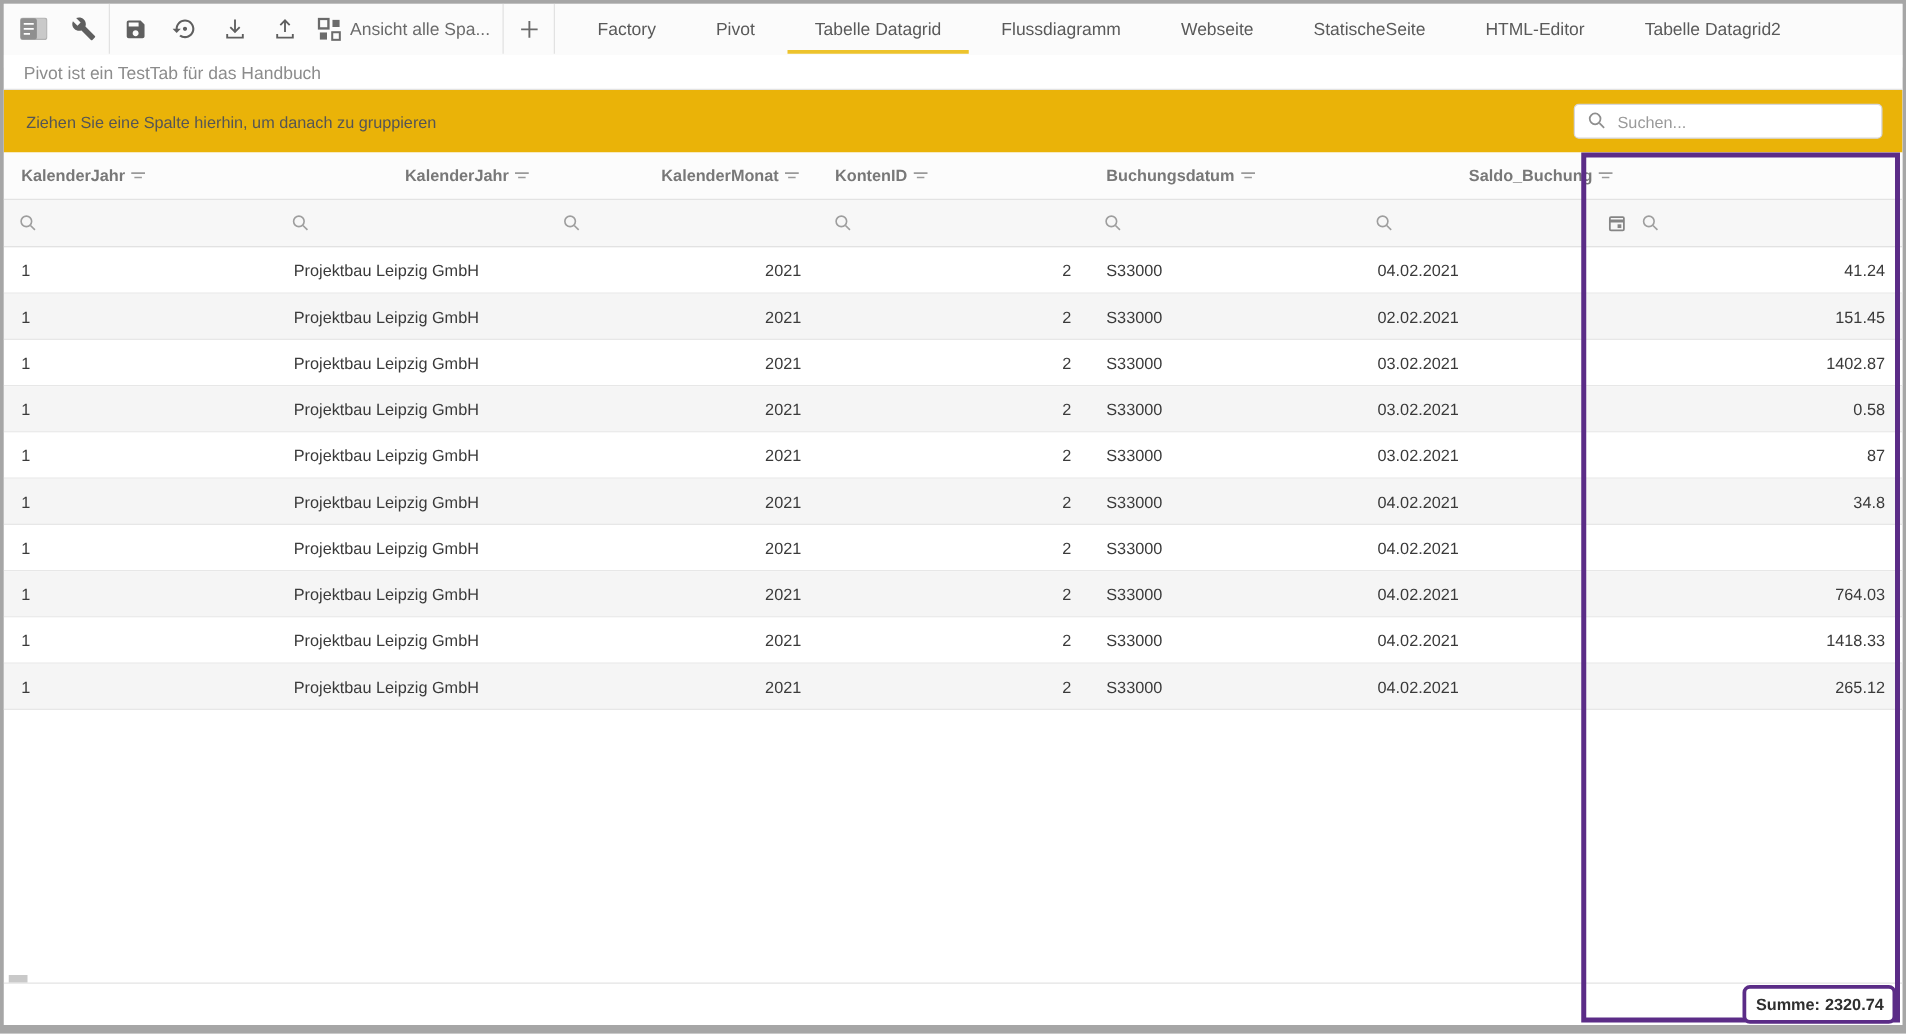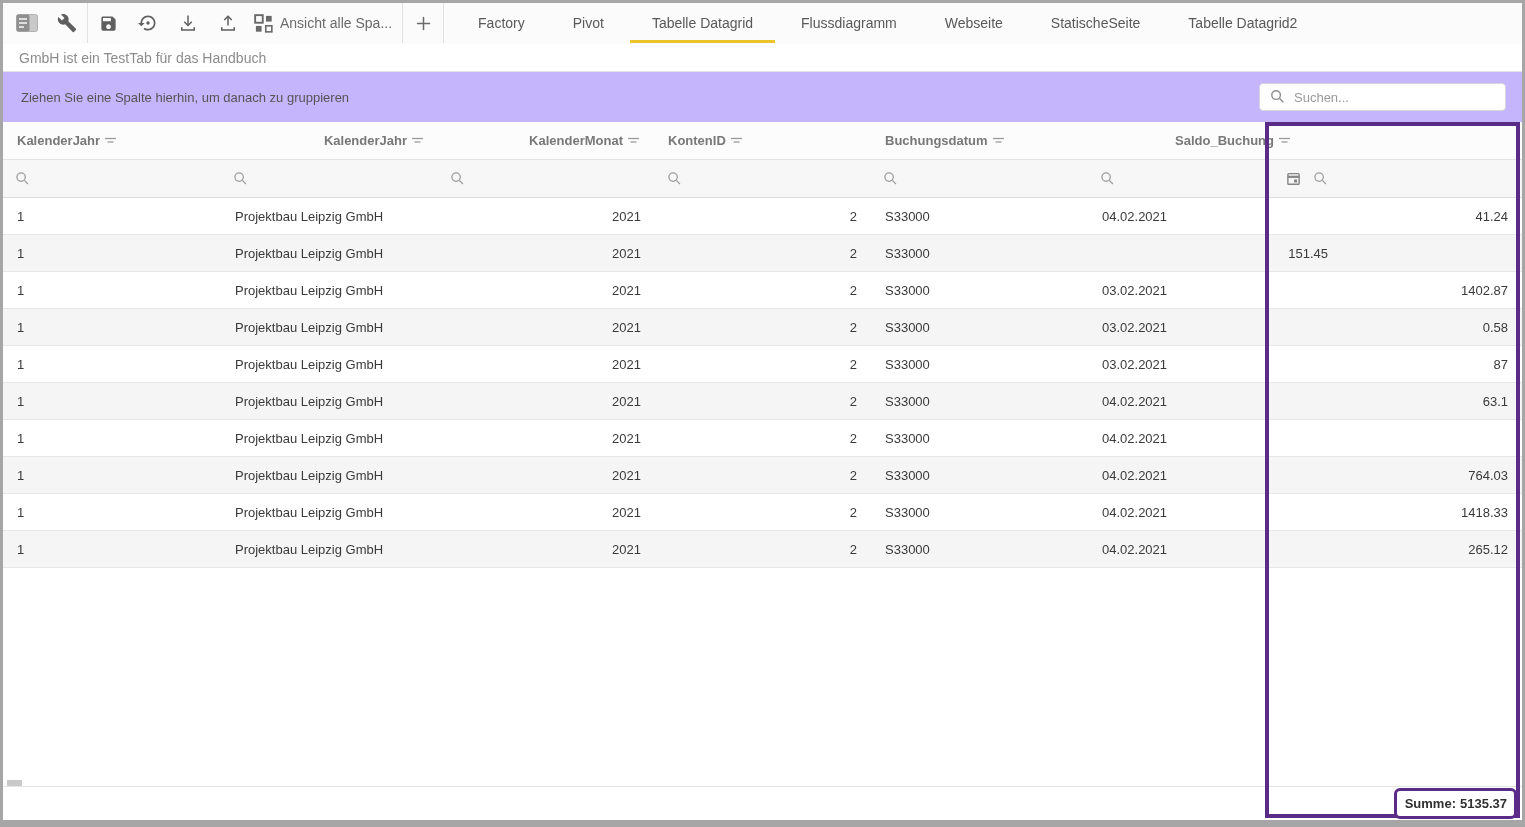--- a/index.html
+++ b/index.html
@@ -33,21 +33,21 @@
   }
   
   .subtitle-bar {
     position:absolute; left:0; top:41px; right:0; height:28px;
     border-bottom:1px solid #e3e3e3; display:flex; align-items:center;
     padding-left:16px; font-size:14px; color:#8c8c8c; background:#fff;
   }
   
   .group-panel {
     position:absolute; left:0; top:69px; right:0; height:50px;
-    background:#c4b5fd; display:flex; align-items:center; padding-left:18px;
+    background:#eab308; display:flex; align-items:center; padding-left:18px;
   }
   .group-hint { font-size:13px; color:#555; }
   .search-box {
     position:absolute; right:16px; top:11px; width:247px; height:28px;
   }
   .search-box input {
     width:100%; height:100%; border:1px solid #d6d6dc; border-radius:4px;
     padding:0 8px 0 34px; font-size:13px; color:#444; outline:none;
     font-family:"Liberation Sans", sans-serif; background:#fff;
   }
@@ -156,26 +156,27 @@
       </svg>
     </div>
     <div class="tb-sep"></div>
     <div class="tabs" id="tabBar">
         <div class="tab">Factory</div>
         <div class="tab">Pivot</div>
         <div class="tab active">Tabelle Datagrid</div>
         <div class="tab">Flussdiagramm</div>
         <div class="tab">Webseite</div>
         <div class="tab">StatischeSeite</div>
+        <div class="tab">HTML-Editor</div>
         <div class="tab">Tabelle Datagrid2</div>
       </div>
   </div>
 
   <div class="subtitle-bar">
-    <span>GmbH ist ein TestTab für das Handbuch</span>
+    <span>Pivot ist ein TestTab für das Handbuch</span>
   </div>
 
   <div class="group-panel">
     <span class="group-hint">Ziehen Sie eine Spalte hierhin, um danach zu gruppieren</span>
     <div class="search-box">
       <span class="sicon">
         <svg width="15" height="15" viewBox="0 0 16 16" fill="none" stroke="#8e8e8e" stroke-width="1.5">
           <circle cx="6.5" cy="6.5" r="4.6"></circle>
             <line x1="10.2" y1="10.2" x2="14.2" y2="14.2"></line>
         </svg>
@@ -314,20 +315,21 @@
         <div class="gcell left" style="width: 217px;">S33000</div>
         <div class="gcell left" style="width: 180px;">04.02.2021</div>
         <div class="gcell right" style="width: 254px;">41.24</div>
       </div>
       <div class="grow">
         <div class="gcell left" style="width: 218px;">1</div>
         <div class="gcell left" style="width: 217px;">Projektbau Leipzig GmbH</div>
         <div class="gcell right" style="width: 217px;">2021</div>
         <div class="gcell right" style="width: 216px;">2</div>
         <div class="gcell left" style="width: 217px;">S33000</div>
+        <div class="gcell left" style="width: 180px;">02.02.2021</div>
         <div class="gcell right" style="width: 254px;">151.45</div>
       </div>
       <div class="grow">
         <div class="gcell left" style="width: 218px;">1</div>
         <div class="gcell left" style="width: 217px;">Projektbau Leipzig GmbH</div>
         <div class="gcell right" style="width: 217px;">2021</div>
         <div class="gcell right" style="width: 216px;">2</div>
         <div class="gcell left" style="width: 217px;">S33000</div>
         <div class="gcell left" style="width: 180px;">03.02.2021</div>
         <div class="gcell right" style="width: 254px;">1402.87</div>
@@ -350,21 +352,21 @@
         <div class="gcell left" style="width: 180px;">03.02.2021</div>
         <div class="gcell right" style="width: 254px;">87</div>
       </div>
       <div class="grow">
         <div class="gcell left" style="width: 218px;">1</div>
         <div class="gcell left" style="width: 217px;">Projektbau Leipzig GmbH</div>
         <div class="gcell right" style="width: 217px;">2021</div>
         <div class="gcell right" style="width: 216px;">2</div>
         <div class="gcell left" style="width: 217px;">S33000</div>
         <div class="gcell left" style="width: 180px;">04.02.2021</div>
-        <div class="gcell right" style="width: 254px;">63.1</div>
+        <div class="gcell right" style="width: 254px;">34.8</div>
       </div>
       <div class="grow">
         <div class="gcell left" style="width: 218px;">1</div>
         <div class="gcell left" style="width: 217px;">Projektbau Leipzig GmbH</div>
         <div class="gcell right" style="width: 217px;">2021</div>
         <div class="gcell right" style="width: 216px;">2</div>
         <div class="gcell left" style="width: 217px;">S33000</div>
         <div class="gcell left" style="width: 180px;">04.02.2021</div>
       </div>
       <div class="grow">
@@ -393,18 +395,18 @@
         <div class="gcell left" style="width: 217px;">S33000</div>
         <div class="gcell left" style="width: 180px;">04.02.2021</div>
         <div class="gcell right" style="width: 254px;">265.12</div>
       </div>
     </div>
 
   <div class="summary-sep"></div>
   <div class="hscroll-thumb"></div>
   <div class="summe-box">
     <span>Summe:</span>
-    <span>5135.37</span>
+    <span>2320.74</span>
   </div>
 
   <div class="col-highlight"></div>
 
 </div>
 
 </body></html>

